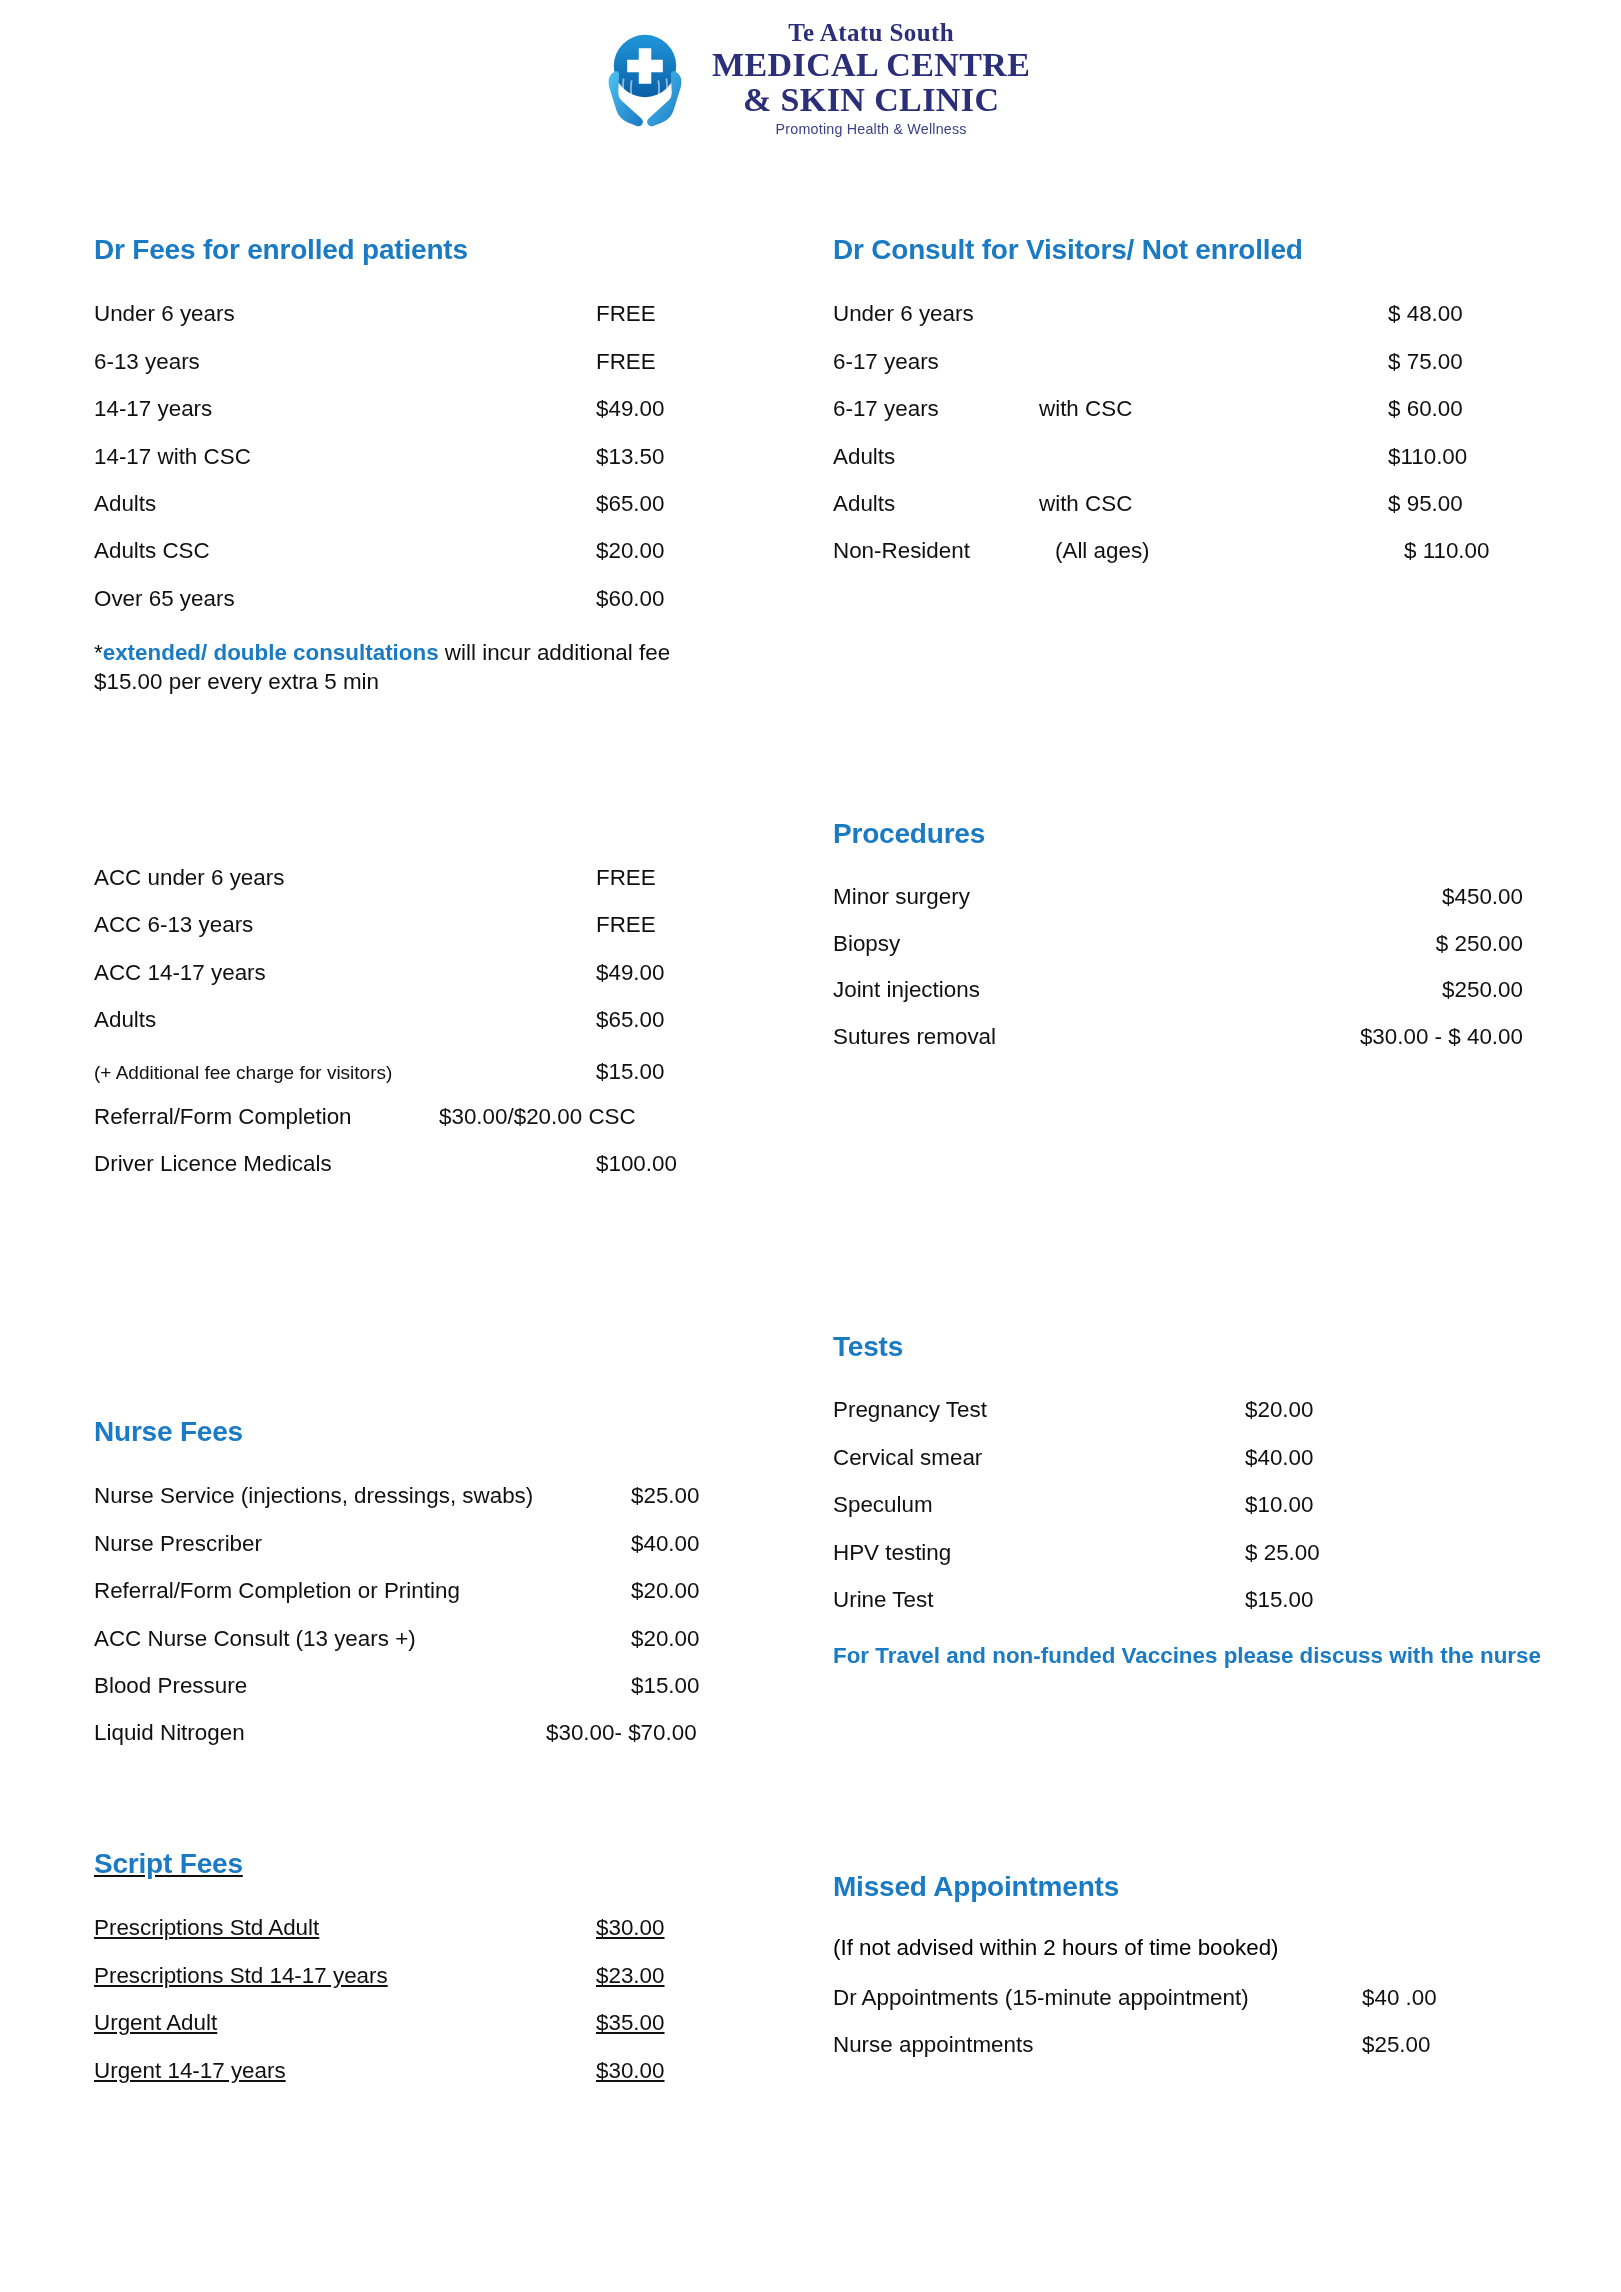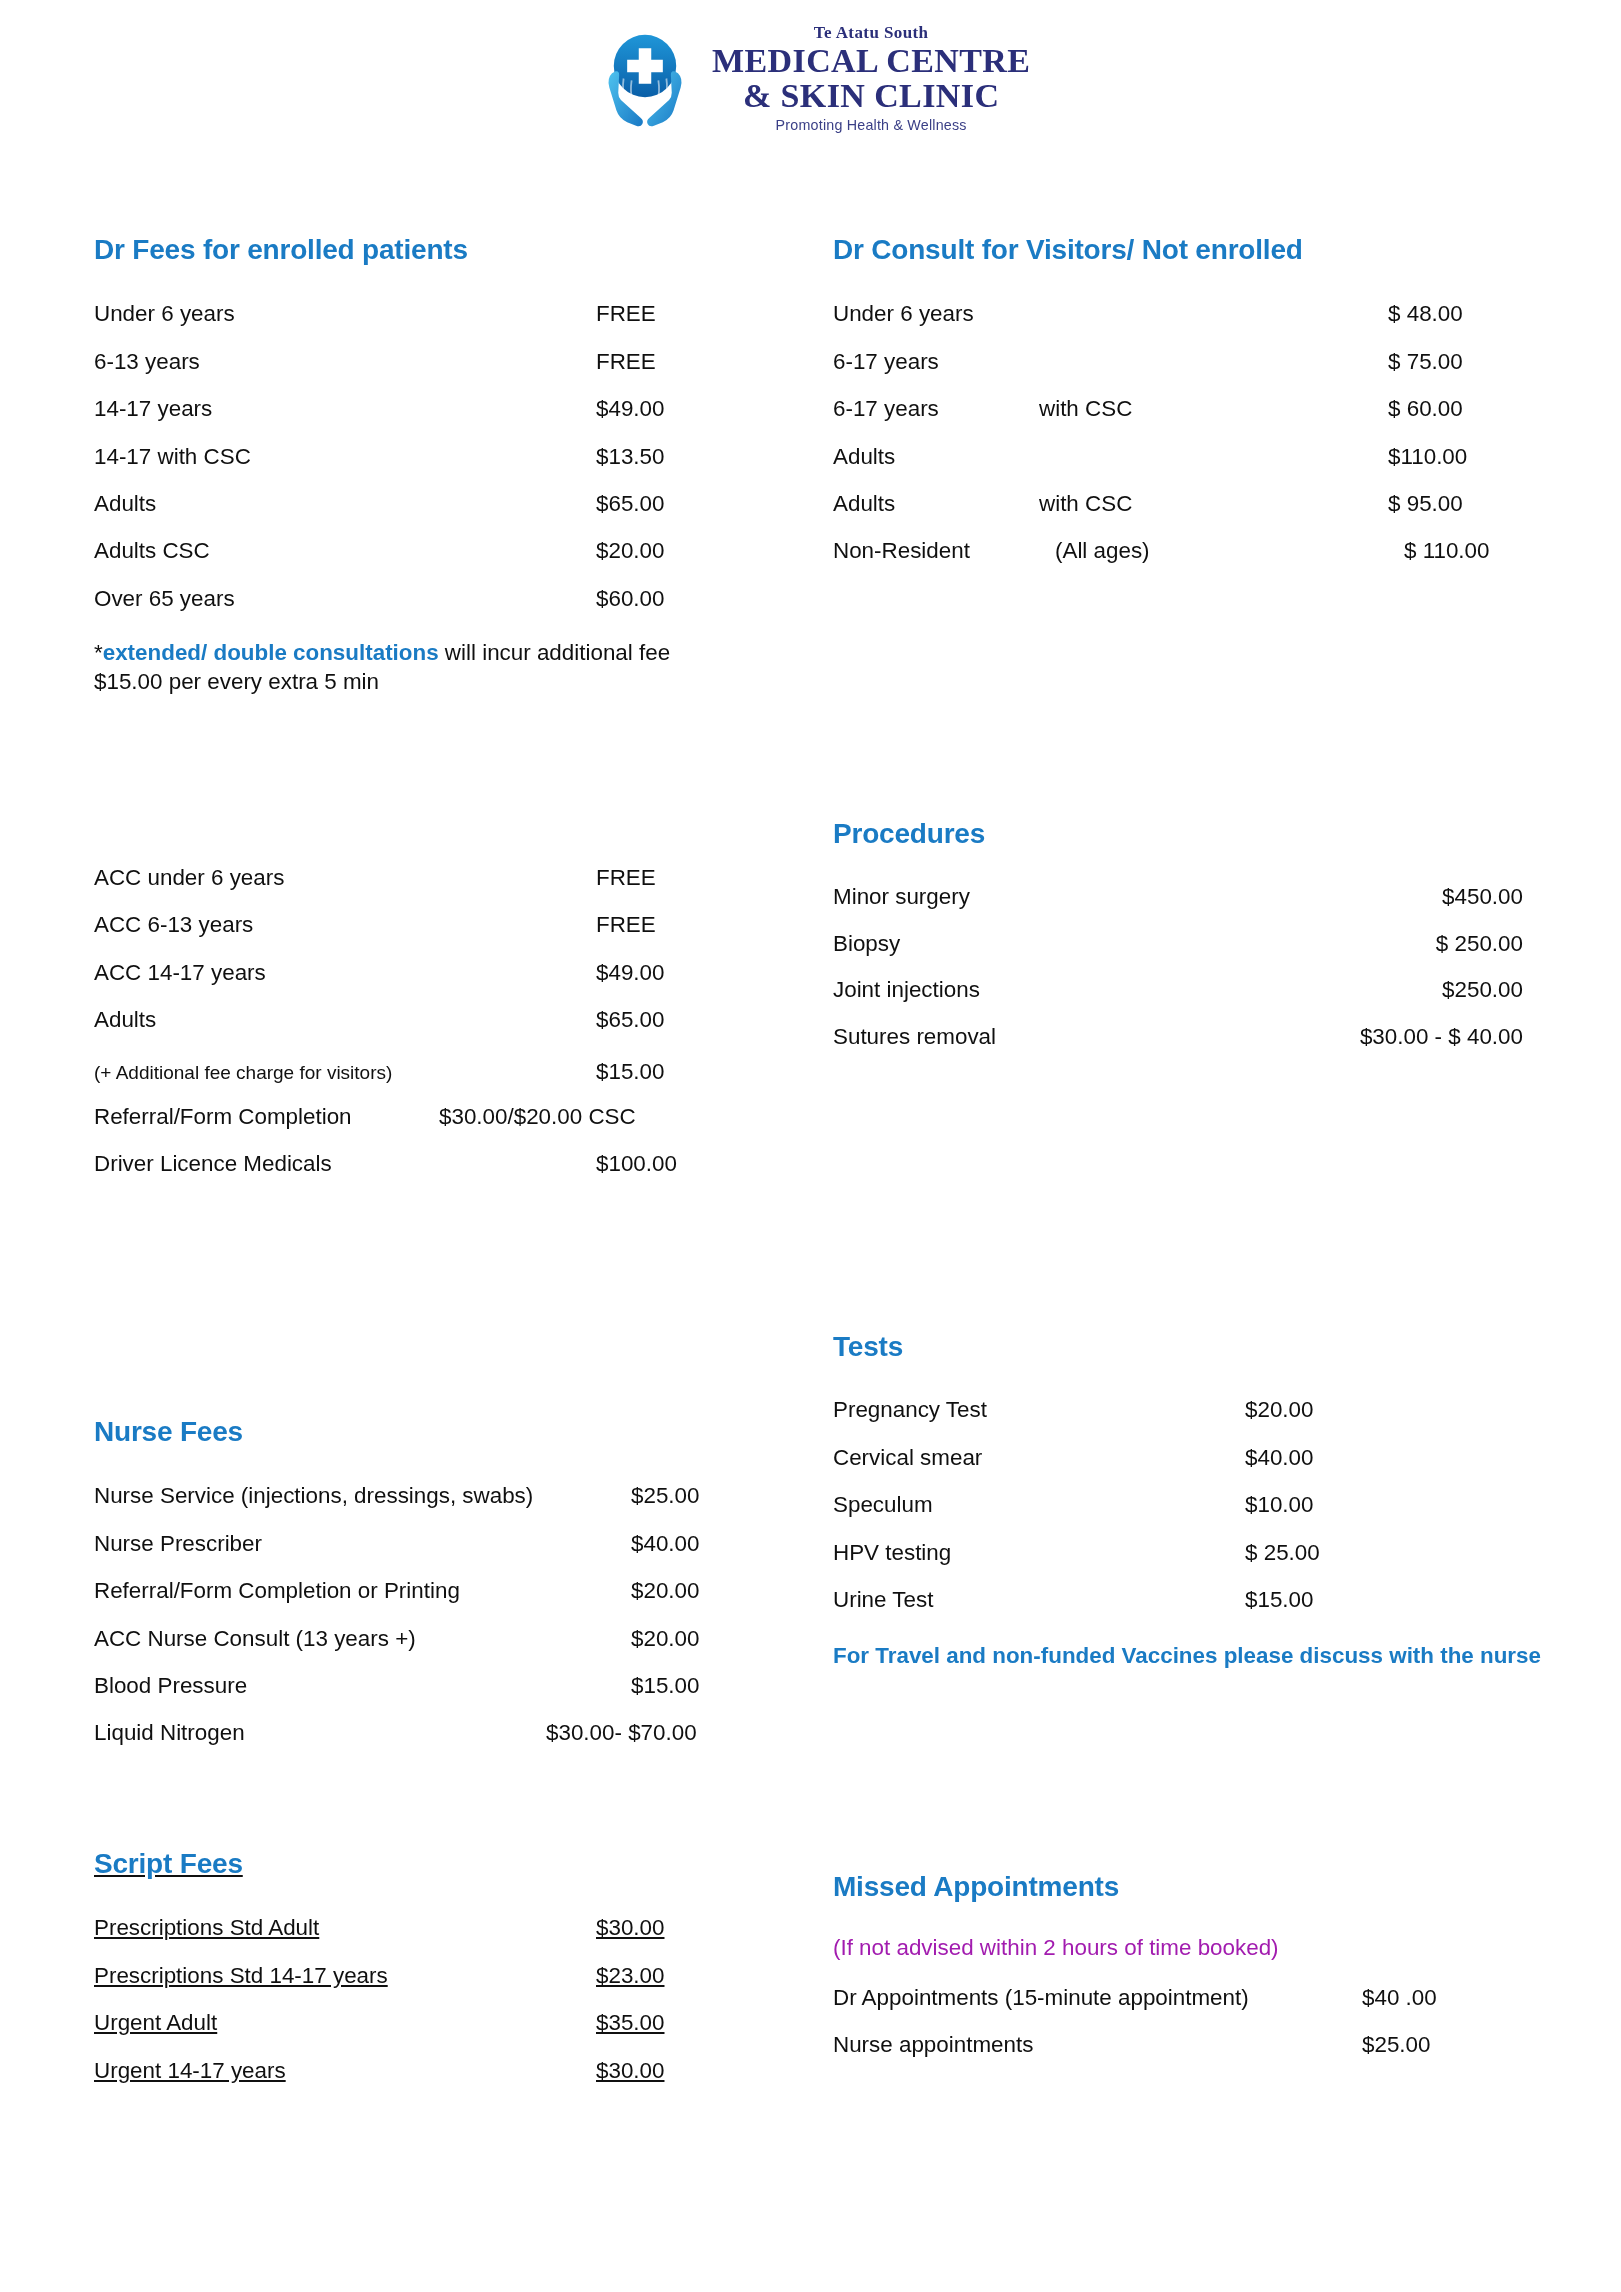--- a/index.html
+++ b/index.html
@@ -41,21 +41,21 @@
   .logo-text {
     display: flex;
     flex-direction: column;
     align-items: center;
     line-height: 1;
   }
   .logo-line1 {
     font-family: "Liberation Serif", serif;
     font-weight: bold;
     color: #2b2f7a;
-    font-size: 17px;
+    font-size: 25px;
     letter-spacing: 0.4px;
     margin-bottom: 2.7px;
   }
   .logo-line2, .logo-line3 {
     font-family: "Liberation Serif", serif;
     font-weight: bold;
     color: #2b2f7a;
     font-size: 34px;
     letter-spacing: 0.4px;
   }
@@ -136,21 +136,21 @@
   }
   .note-center {
     text-align: center;
     color: #1a7bc4;
     font-weight: bold;
     font-size: 22.4px;
     line-height: 1.3;
   }
   .subnote {
     font-size: 22.4px;
-    color: #a21caf;
+    color: #000000;
     line-height: 1.0;
   }
 </style>
 </head>
 <body>
 
 <div class="header">
   <div class="logo-lockup">
     <div class="logo-mark">
       <svg width="106" height="107" viewBox="0 0 118 120" xmlns="http://www.w3.org/2000/svg">

